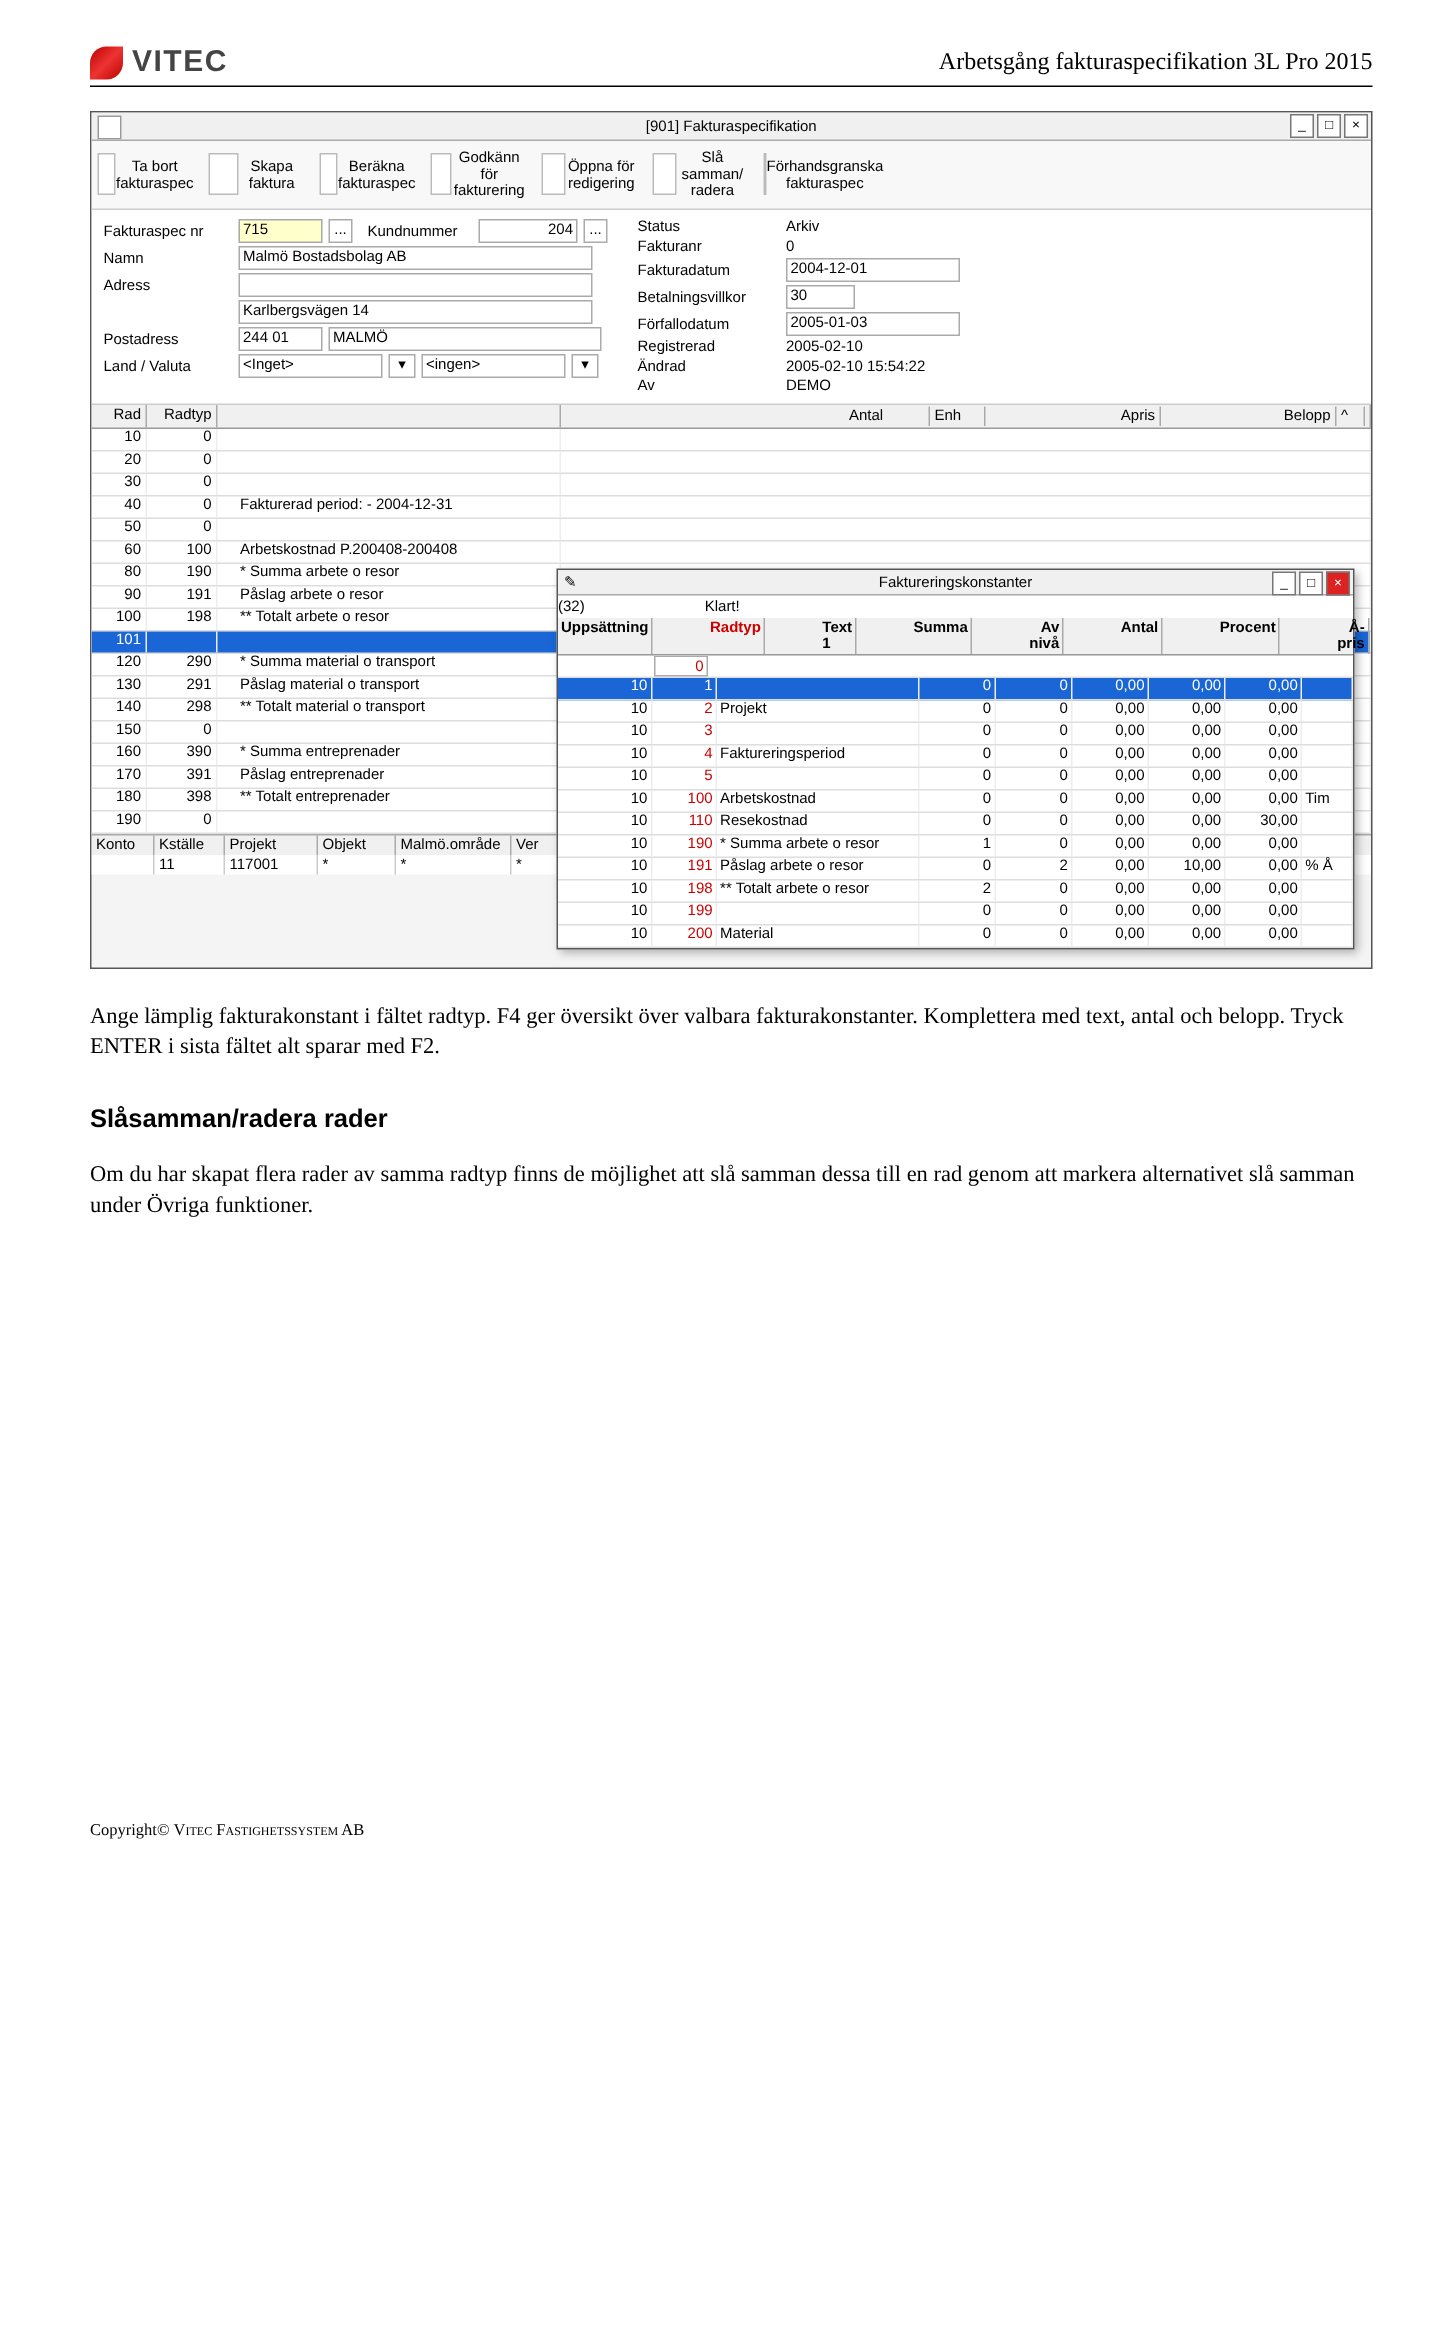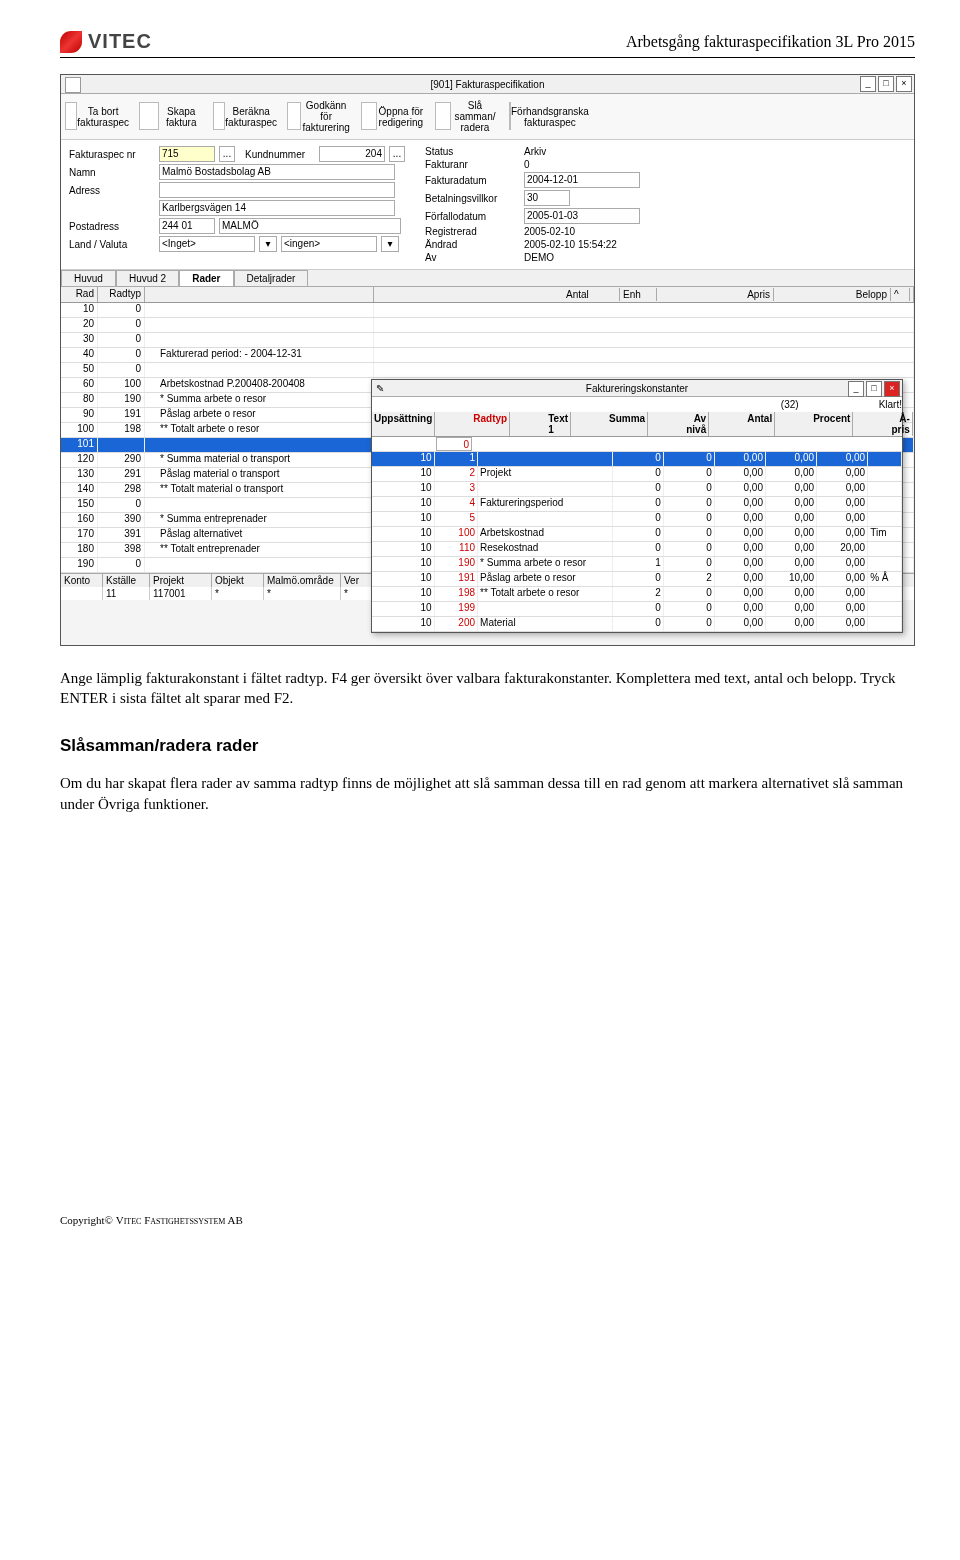--- a/index.html
+++ b/index.html
@@ -155,21 +155,21 @@
     box-shadow:2px 2px 6px rgba(0,0,0,.3);
   }
   .popup-title{
     height:16px;background:#f0f0f0;border-bottom:1px solid #aaa;
     display:flex;justify-content:center;align-items:center;position:relative;
     font-size:10px;
   }
   .popup-title .win-btns{position:absolute;right:2px;top:1px;}
   .popup-title .close{background:#d22;color:#fff;}
   .popup-sub{
-    display:flex;justify-content:flex-end;gap:80px;font-size:10px;padding:2px 0;
+    display:flex;justify-content:flex-start;gap:80px;font-size:10px;padding:2px 0;
   }
   .popup-head{
     display:flex;background:#f0f0f0;border-bottom:1px solid #999;
     font-size:10px;font-weight:bold;gap:36px;
   }
   .popup-head div{border-right:1px solid #aaa;padding:1px 2px;}
   .popup-body .popup-row{
     display:flex;border-bottom:1px solid #ddd;font-size:10px;height:14px;
   }
   .popup-row.sel{background:#1a66d6;color:#fff;}
@@ -319,26 +319,20 @@
             <label>Ändrad</label>
             <span>2005-02-10 15:54:22</span>
           </div>
         <div class="form-row">
             <label>Av</label>
             <span>DEMO</span>
           </div>
       </div>
     </div>
 
-    <div class="tabs" id="tabs">
-        <div class="tab">Huvud</div>
-        <div class="tab">Huvud 2</div>
-        <div class="tab active">Rader</div>
-        <div class="tab">Detaljrader</div>
-      </div>
 
     <div class="grid-head">
       <div class="col-rad">Rad</div>
       <div class="col-radtyp">Radtyp</div>
       <div class="col-text"></div>
       <div style="flex:1;display:flex;justify-content:flex-end;gap:0">
         <div style="width:50px">Antal</div>
         <div style="width:30px">Enh</div>
         <div style="width:110px;text-align:right">Apris</div>
         <div style="width:110px;text-align:right">Belopp</div>
@@ -432,21 +426,21 @@
         </div>
         <div class="grid-row">
           <div class="col-rad">160</div>
           <div class="col-radtyp">390</div>
           <div class="col-text">* Summa entreprenader</div>
           <div class="col-rest"></div>
         </div>
         <div class="grid-row">
           <div class="col-rad">170</div>
           <div class="col-radtyp">391</div>
-          <div class="col-text">Påslag alternativet</div>
+          <div class="col-text">Påslag entreprenader</div>
           <div class="col-rest"></div>
         </div>
         <div class="grid-row">
           <div class="col-rad">180</div>
           <div class="col-radtyp">398</div>
           <div class="col-text">** Totalt entreprenader</div>
           <div class="col-rest"></div>
         </div>
         <div class="grid-row">
           <div class="col-rad">190</div>
@@ -577,21 +571,21 @@
             <div class="pc-enh">Tim</div>
           </div>
           <div class="popup-row">
             <div class="pc-upp">10</div>
             <div class="pc-radtyp">110</div>
             <div class="pc-text">Resekostnad</div>
             <div class="pc-num">0</div>
             <div class="pc-num">0</div>
             <div class="pc-num">0,00</div>
             <div class="pc-num">0,00</div>
-            <div class="pc-num">20,00</div>
+            <div class="pc-num">30,00</div>
             <div class="pc-enh"></div>
           </div>
           <div class="popup-row">
             <div class="pc-upp">10</div>
             <div class="pc-radtyp">190</div>
             <div class="pc-text">* Summa arbete o resor</div>
             <div class="pc-num">1</div>
             <div class="pc-num">0</div>
             <div class="pc-num">0,00</div>
             <div class="pc-num">0,00</div>

